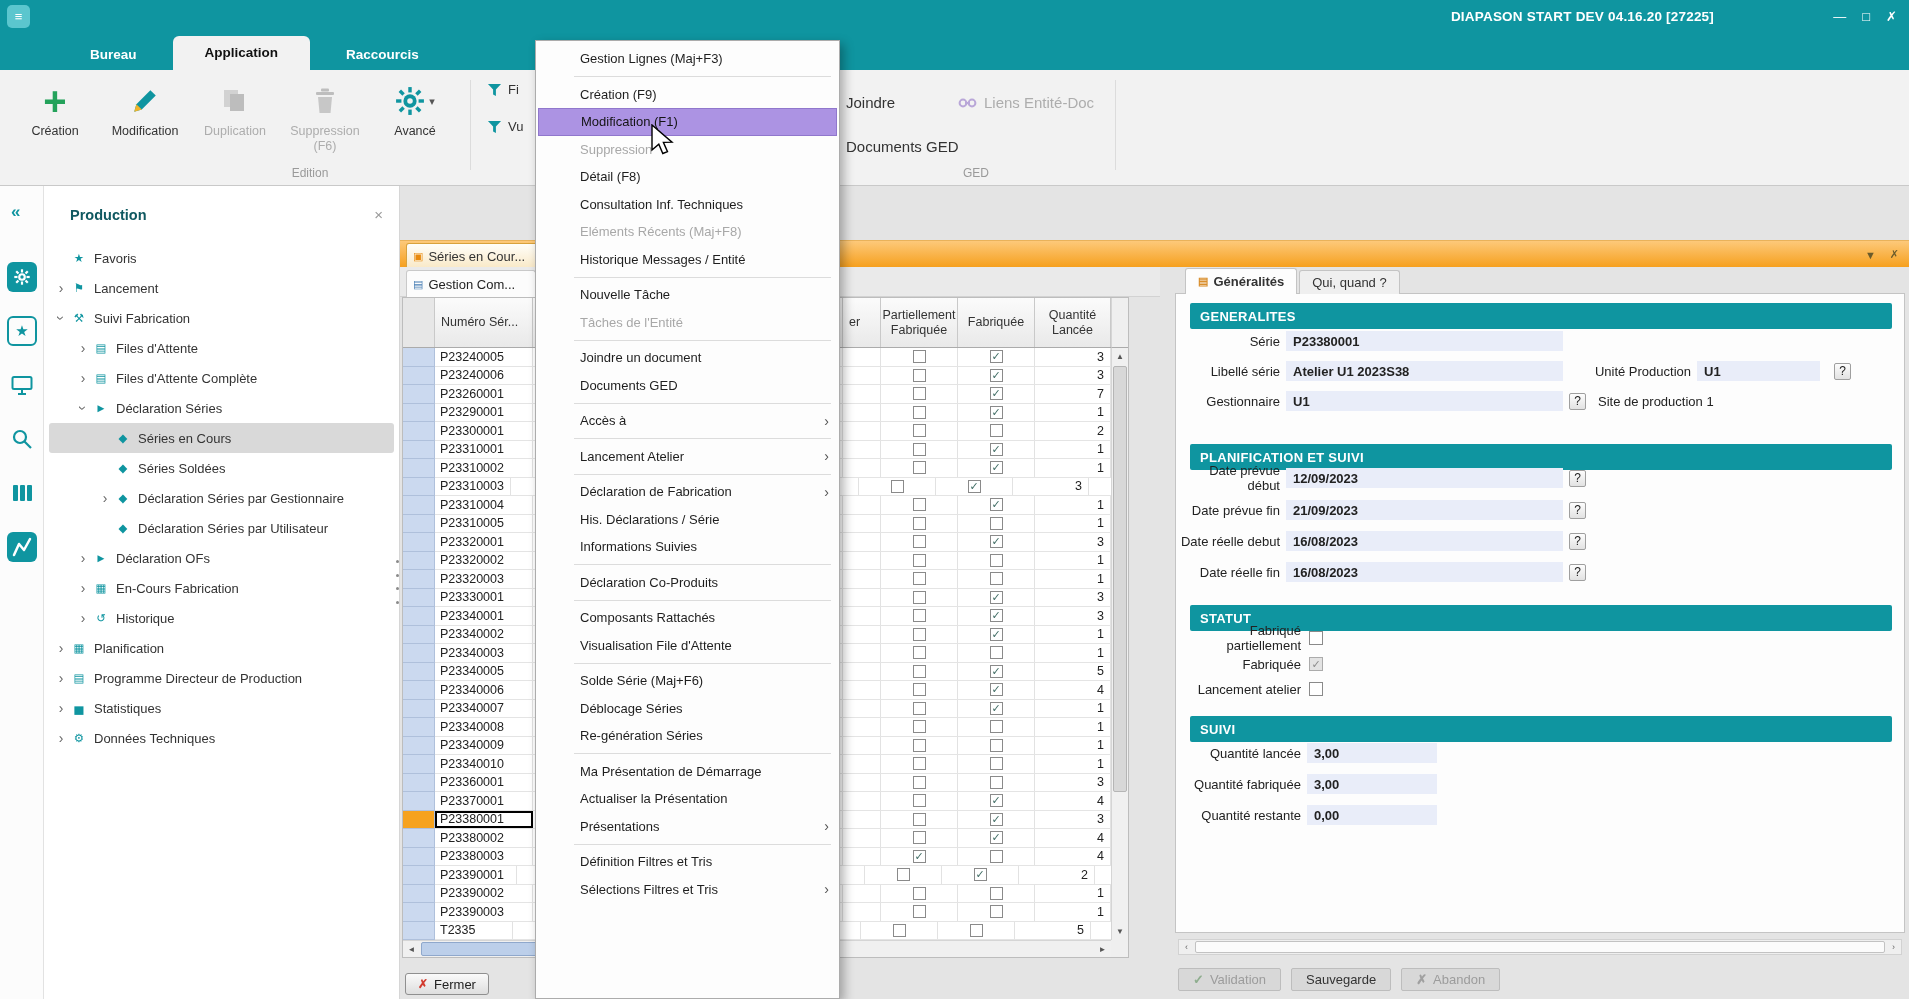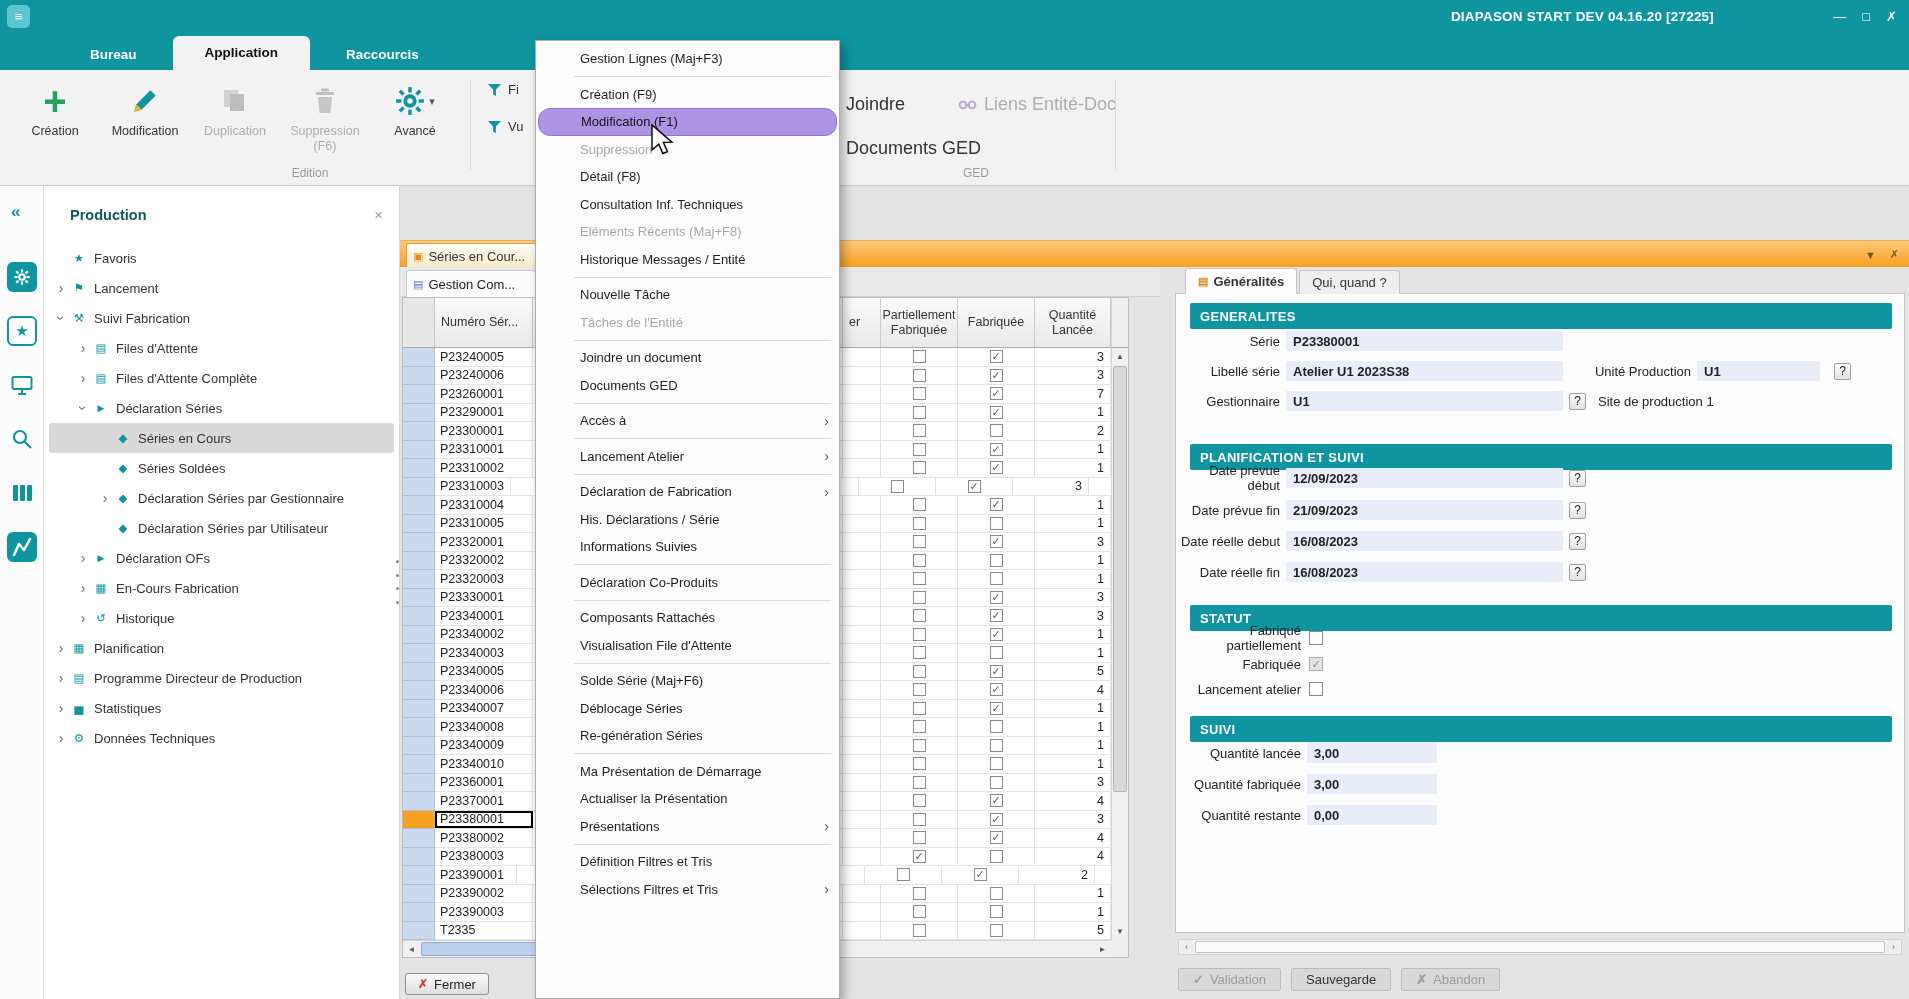--- a/index.html
+++ b/index.html
@@ -30,21 +30,21 @@
   .blabel{font-size:12.5px;color:#333;line-height:15px}
   .bigbtn.disabled .blabel{color:#ADADAD}
   .ic-plus{font-size:40px;font-weight:bold;color:#24A25B;line-height:40px}
   .drop{font-size:11px;color:#555;align-self:center}
   .grp-label{position:absolute;bottom:5px;font-size:12px;color:#9A9A9A;text-align:center}
   .grp-label.edition{left:150px;width:320px}
   .grp-label.ged{left:846px;width:260px}
   .vsep{position:absolute;top:10px;height:90px;width:1px;background:#DCDCDC}
   .filters{position:absolute;left:487px;top:12px;display:flex;flex-direction:column;gap:22px}
   .filterbtn{display:flex;align-items:center;gap:6px;font-size:13px;color:#333}
-  .gedbtn{position:absolute;display:flex;align-items:center;gap:6px;font-size:18px;color:#333}
+  .gedbtn{position:absolute;display:flex;align-items:center;gap:6px;font-size:15px;color:#333}
   .gedbtn.disabled{color:#ADADAD}
 
   
   .iconstrip{position:absolute;left:0;top:186px;width:44px;bottom:0;background:#FCFCFC;border-right:1px solid #E2E2E2}
   .collapse{position:absolute;top:16px;left:11px;color:#0F95A0;font-size:17px;font-weight:bold}
   .strip-icon{position:absolute;left:7px;width:30px;height:30px;border-radius:6px;
               display:flex;align-items:center;justify-content:center}
   .strip-icon.filled{background:#0F95A0;color:#fff}
   .strip-icon.outline{border:2px solid #0F95A0;color:#0F95A0}
   .railstar{font-size:15px}
@@ -142,21 +142,21 @@
   .pbtn.disabled{color:#9C9C9C}
   .pic.check{color:#8FAE8F;font-weight:bold}
   .pic.cross{color:#A0A0A0;font-weight:bold}
 
   
   .cmenu{position:absolute;left:535px;top:40px;width:305px;height:959px;background:#FDFDFD;
          border:1px solid #ACACAC;box-shadow:4px 4px 10px rgba(0,0,0,.30);padding-top:4px;z-index:50;overflow:hidden}
   .mitem{height:27.5px;display:flex;align-items:center;padding-left:44px;padding-right:10px;
          font-size:13px;color:#1E1E1E;position:relative}
   .mitem.disabled{color:#A8A8A8}
-  .mitem.hl{background:#AC93E3;border:1px solid #9077CC;border-radius:12px;margin:0 2px;padding-left:42px;color:#141414}
+  .mitem.hl{background:#AC93E3;border:1px solid #9077CC;border-radius:0;margin:0 2px;padding-left:42px;color:#141414}
   .marrow{position:absolute;right:10px;color:#555;font-size:14px}
   .msep{height:8px;position:relative}
   .msep::after{content:"";position:absolute;left:38px;right:8px;top:3.5px;border-top:1px solid #DCDCDC}
 
   .cursor{position:absolute;left:650px;top:124px;z-index:60}
 </style>
 </head>
 <body>
 
 <div class="screen">
@@ -864,21 +864,21 @@
           <div class="td td-part center" style="width: 77px;">
             <span class="cb"></span>
           </div>
           <div class="td td-fab center" style="width: 77px;">
             <span class="cb"></span>
           </div>
           <div class="td td-qty" style="width: 76px;">1</div>
         </div>
         <div class="trow">
           <div class="td td-leader" style="width: 32px;"></div>
-          <div class="td td-num" style="width: 98px;">T2335</div>
+          <div class="td td-num" style="width: 78px;">T2335</div>
           <div class="td td-filler" style="width: 310px;"></div>
           <div class="td td-sliver" style="width: 38px;"></div>
           <div class="td td-part center" style="width: 77px;">
             <span class="cb"></span>
           </div>
           <div class="td td-fab center" style="width: 77px;">
             <span class="cb"></span>
           </div>
           <div class="td td-qty" style="width: 76px;">5</div>
         </div>

